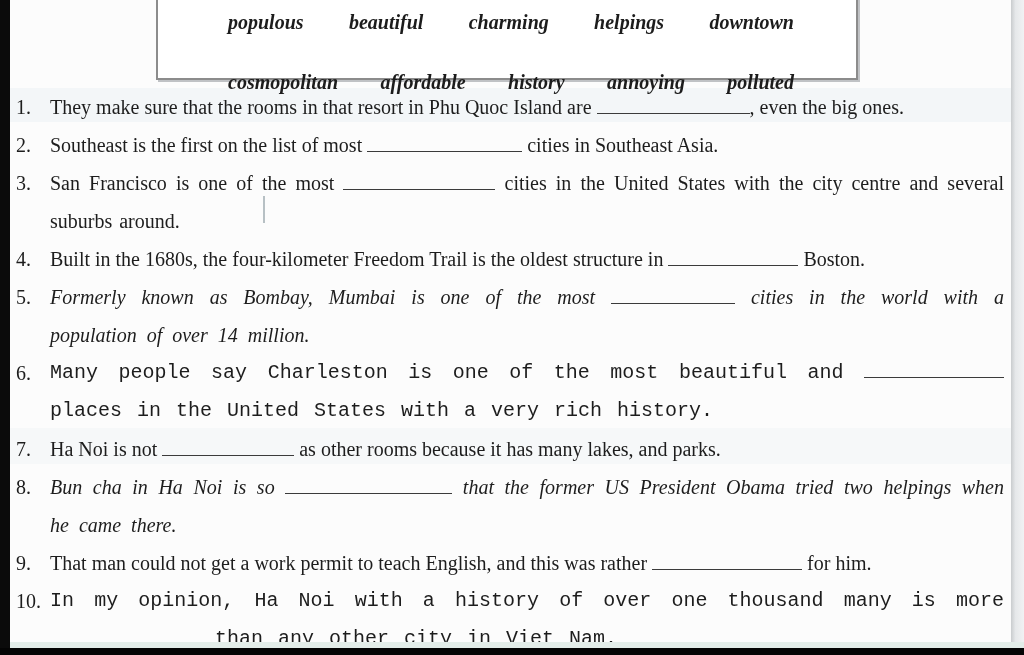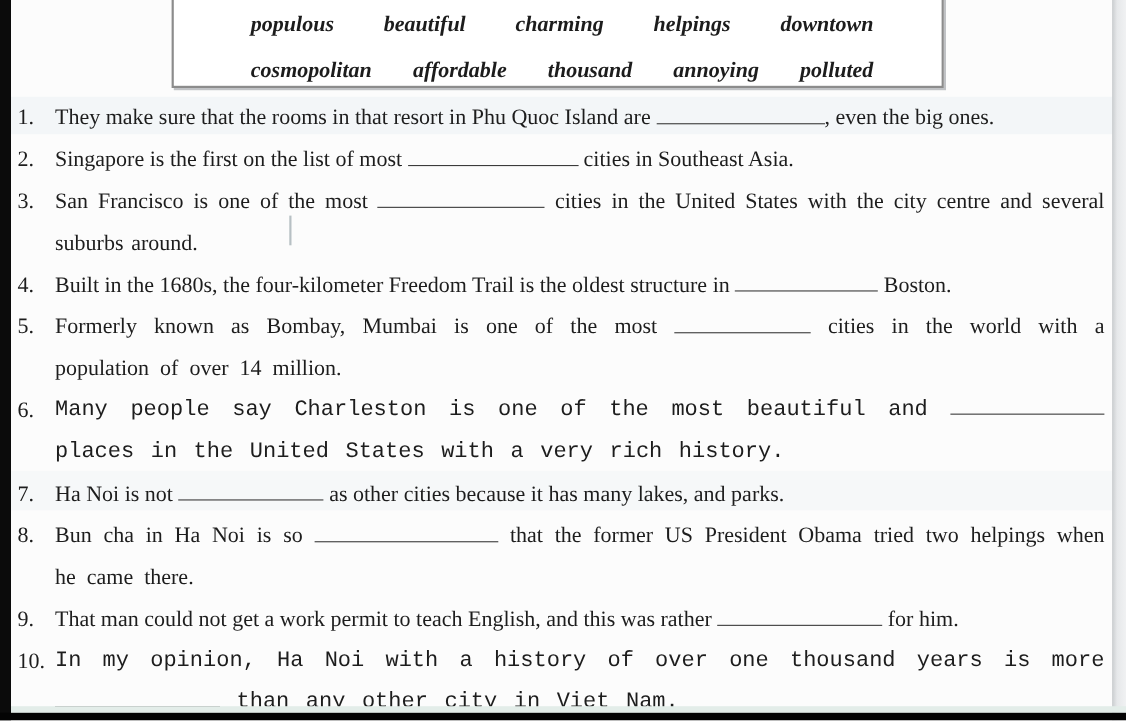--- a/index.html
+++ b/index.html
@@ -20,32 +20,32 @@
   .bar-bottom{position:absolute;left:0;bottom:0;width:100%;height:7px;background:#040404;z-index:6;}
 
   .wordbank{
     position:absolute;left:156px;top:-14px;width:702px;height:94px;
     background:#ffffff;border:2px solid #8c8c8c;box-sizing:border-box;
     box-shadow:2px 2px 0 rgba(120,125,130,0.45);
     padding:22px 62px 0 70px;z-index:3;
   }
   .wb-row{display:flex;justify-content:space-between;
     font-weight:bold;font-style:italic;font-size:20px;line-height:24px;color:#1c1c1c;}
-  .wb-row + .wb-row{margin-top:18px;}
+  .wb-row + .wb-row{margin-top:36px;}
 
   .list{
     position:absolute;left:10px;top:88px;width:1002px;box-sizing:border-box;
     padding:0 8px 0 6px;z-index:2;
   }
   .item{display:flex;font-size:20px;line-height:38px;color:#1d1d1d;}
   .item .num{flex:0 0 34px;}
   .item .txt{flex:1;text-align:justify;}
   .ws2 .txt{word-spacing:2px;}
   .ws3 .txt{word-spacing:3px;font-family:Liberation Mono, monospace;}
-  .ws5 .txt{word-spacing:5px;}
+  .ws5 .txt{word-spacing:5px;font-style:italic;}
   .blank{display:inline-block;height:4px;border-bottom:1.6px solid #3b3b3b;}
 
   .cursor{position:absolute;left:263px;top:196px;width:2px;height:27px;background:#b7c0c4;z-index:4;}
 </style>
 </head>
 <body>
 
 <div class="page">
 
   <div class="band band1"></div>
@@ -55,36 +55,36 @@
     <div class="wb-row">
       <span>populous</span>
       <span>beautiful</span>
       <span>charming</span>
       <span>helpings</span>
       <span>downtown</span>
     </div>
     <div class="wb-row">
       <span>cosmopolitan</span>
       <span>affordable</span>
-      <span>thousand</span>
+      <span>history</span>
       <span>annoying</span>
       <span>polluted</span>
     </div>
   </div>
 
   <div class="list">
 
     <div class="item">
       <span class="num">1.</span>
       <span class="txt"><span>They make sure that the rooms in that resort in Phu Quoc Island are </span><span class="blank" style="width:153px"></span><span>, even the big ones.</span></span>
     </div>
 
     <div class="item">
       <span class="num">2.</span>
-      <span class="txt"><span>Singapore is the first on the list of most </span><span class="blank" style="width:155px"></span><span> cities in Southeast Asia.</span></span>
+      <span class="txt"><span>Southeast is the first on the list of most </span><span class="blank" style="width:155px"></span><span> cities in Southeast Asia.</span></span>
     </div>
 
     <div class="item ws2">
       <span class="num">3.</span>
       <span class="txt"><span>San Francisco is one of the most </span><span class="blank" style="width:152px"></span><span> cities in the United States with the city centre and several suburbs around.</span></span>
     </div>
 
     <div class="item">
       <span class="num">4.</span>
       <span class="txt"><span>Built in the 1680s, the four-kilometer Freedom Trail is the oldest structure in </span><span class="blank" style="width:130px"></span><span> Boston.</span></span>
@@ -95,36 +95,36 @@
       <span class="txt"><span>Formerly known as Bombay, Mumbai is one of the most </span><span class="blank" style="width:124px"></span><span> cities in the world with a population of over 14 million.</span></span>
     </div>
 
     <div class="item ws3">
       <span class="num">6.</span>
       <span class="txt"><span>Many people say Charleston is one of the most beautiful and </span><span class="blank" style="width:140px"></span><span> places in the United States with a very rich history.</span></span>
     </div>
 
     <div class="item">
       <span class="num">7.</span>
-      <span class="txt"><span>Ha Noi is not </span><span class="blank" style="width:132px"></span><span> as other cities because it has many lakes, and parks.</span></span>
+      <span class="txt"><span>Ha Noi is not </span><span class="blank" style="width:132px"></span><span> as other rooms because it has many lakes, and parks.</span></span>
     </div>
 
     <div class="item ws5">
       <span class="num">8.</span>
       <span class="txt"><span>Bun cha in Ha Noi is so </span><span class="blank" style="width:167px"></span><span> that the former US President Obama tried two helpings when he came there.</span></span>
     </div>
 
     <div class="item">
       <span class="num">9.</span>
       <span class="txt"><span>That man could not get a work permit to teach English, and this was rather </span><span class="blank" style="width:150px"></span><span> for him.</span></span>
     </div>
 
     <div class="item ws3">
       <span class="num">10.</span>
-      <span class="txt"><span>In my opinion, Ha Noi with a history of over one thousand years is more </span><span class="blank" style="width:150px"></span><span> than any other city in Viet Nam.</span></span>
+      <span class="txt"><span>In my opinion, Ha Noi with a history of over one thousand many is more </span><span class="blank" style="width:150px"></span><span> than any other city in Viet Nam.</span></span>
     </div>
 
   </div>
 
   <div class="cursor"></div>
 
   <div class="bar-left"></div>
   <div class="strip-right"></div>
   <div class="strip-bottom-light"></div>
   <div class="bar-bottom"></div>

